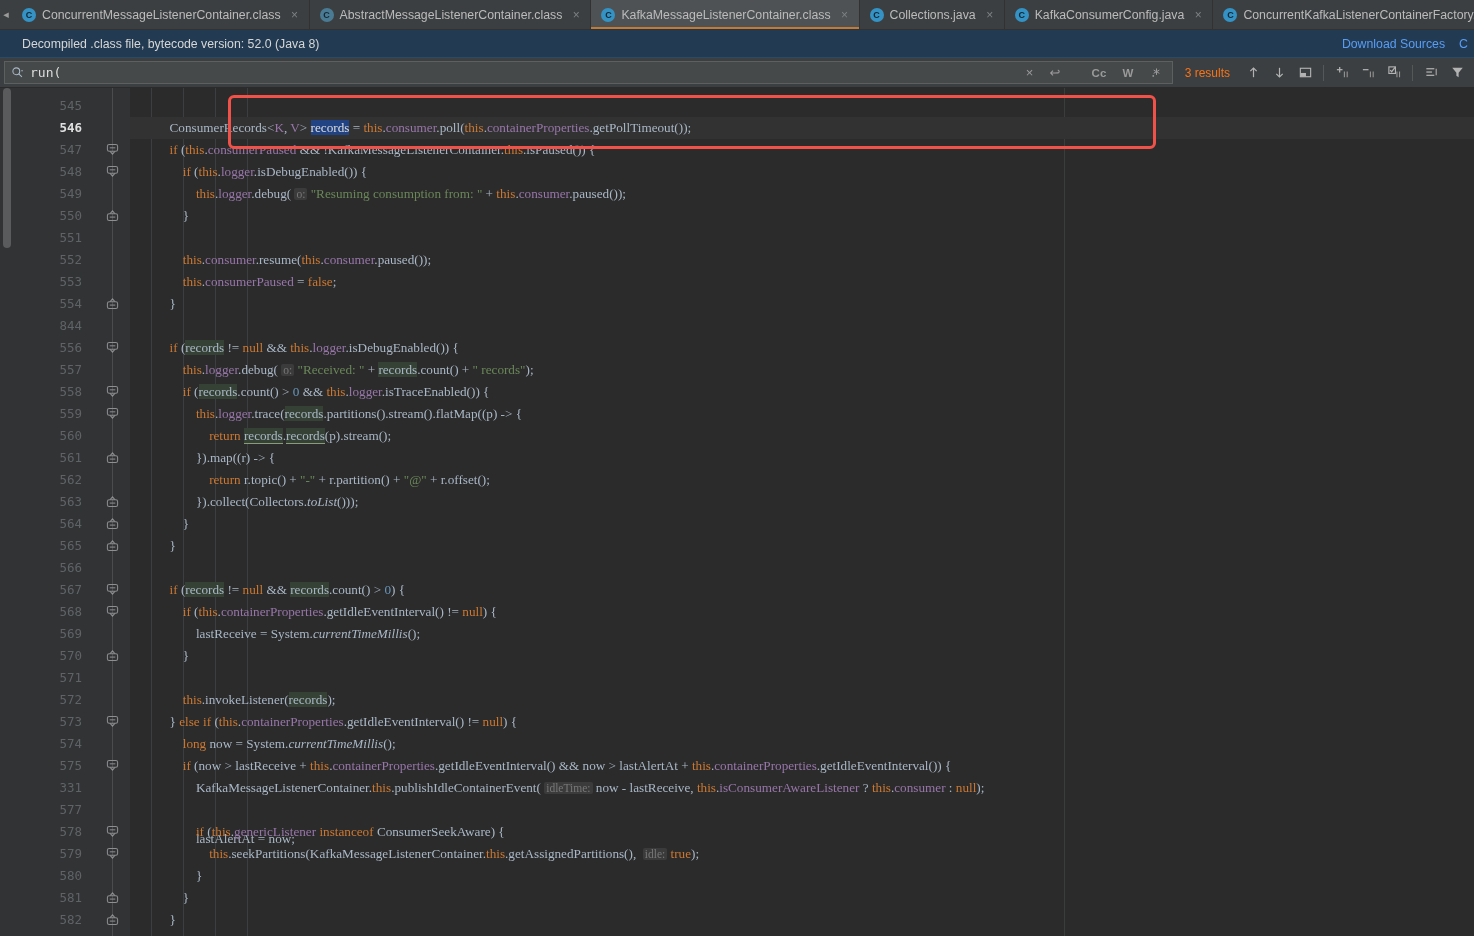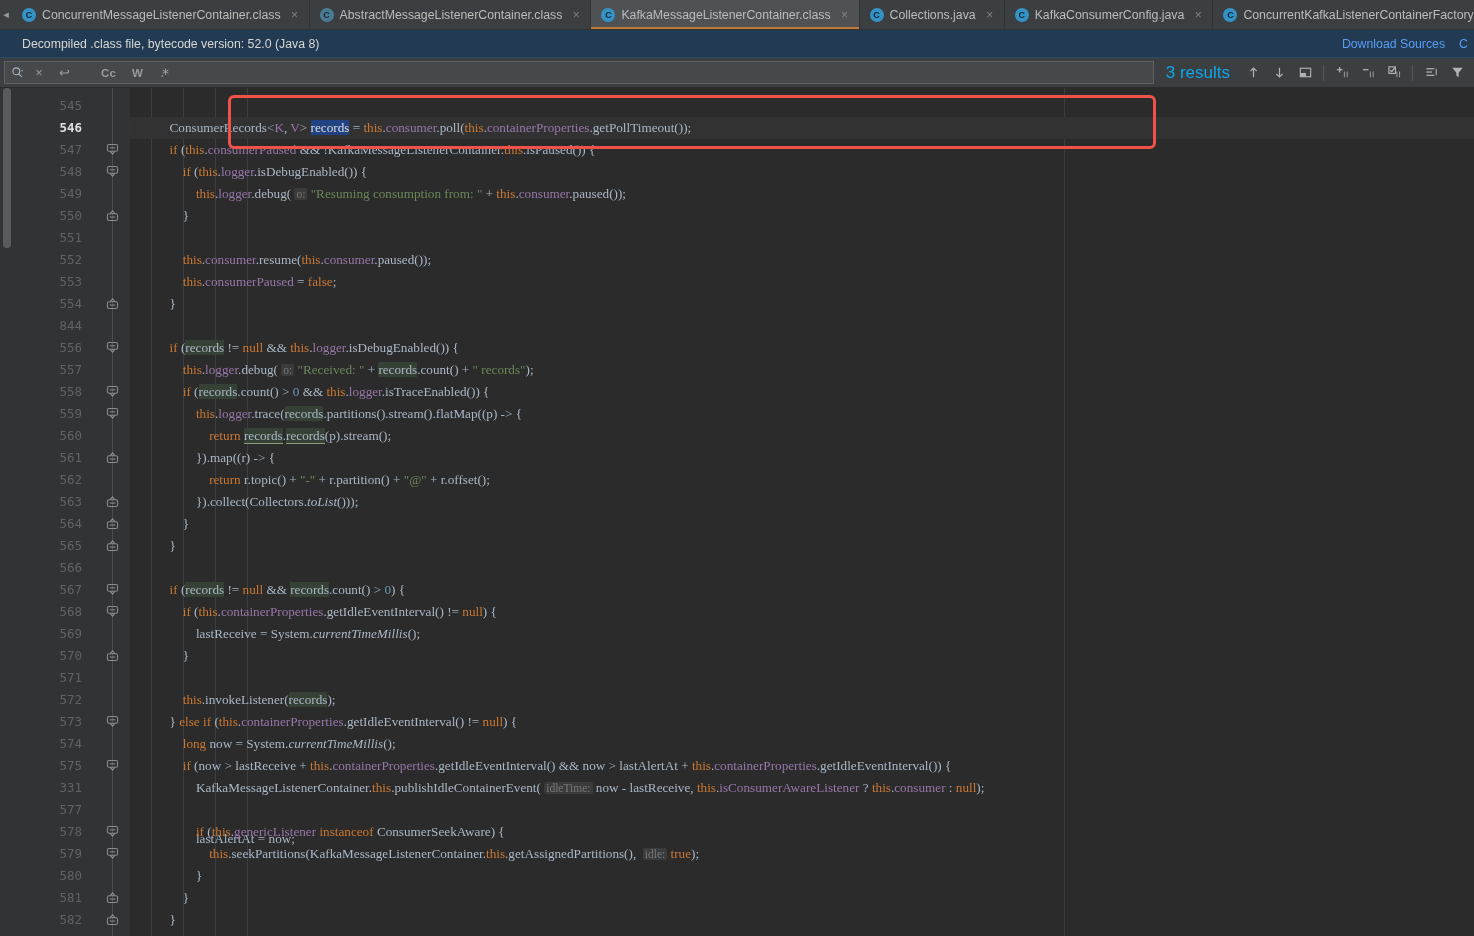--- a/index.html
+++ b/index.html
@@ -110,21 +110,21 @@
     display: flex; align-items: center; justify-content: center;
     min-width: 18px;
   }
   .sf-btn.toggle { font-size: 11.5px; font-weight: 600; letter-spacing: .2px; }
   .sf-sep { width: 1px; background: #5b5e5f; margin: 3px 4px; }
   .search-right {
     display: flex; align-items: center; gap: 0;
     padding-left: 10px;
     flex: 0 0 auto;
   }
-  .results-count { font-size: 17px; color: #0ea5e9; padding: 0 10px 0 2px; white-space: nowrap; }
+  .results-count { font-size: 12px; color: #f97316; padding: 0 10px 0 2px; white-space: nowrap; }
   .tb-icon {
     width: 26px; height: 24px;
     display: flex; align-items: center; justify-content: center;
     color: #a6a6a6;
   }
   .vsep { width: 1px; height: 16px; background: #555859; margin: 0 5px; }
 
   
   .editor {
     position: relative;
@@ -264,20 +264,21 @@
 
 <div class="searchbar">
   <div class="search-field">
     <span class="sicon">
       <svg width="13" height="13" viewBox="0 0 16 16">
         <circle cx="6.5" cy="6.5" r="4.2" fill="none" stroke="#a9b7c6" stroke-width="1.3"></circle>
         <line x1="9.6" y1="9.6" x2="13.4" y2="13.4" stroke="#a9b7c6" stroke-width="1.3"></line>
         <path d="M12.3 5.2 l2.6 0 l-1.3 2z" fill="#a9b7c6"></path>
       </svg>
     </span>
+    <span class="search-text" title="Find in File">run(</span>
     <span class="sf-btn">×</span>
     <span class="sf-btn">↩</span>
     <span class="sf-sep"></span>
     <span class="sf-btn toggle">Cc</span>
     <span class="sf-btn toggle">W</span>
     <span class="sf-btn toggle">
       <svg width="13" height="13" viewBox="0 0 16 16">
         <line x1="8" y1="3" x2="8" y2="11" stroke="#9a9a9a" stroke-width="1.2"></line>
         <line x1="4.5" y1="5" x2="11.5" y2="9" stroke="#9a9a9a" stroke-width="1.2"></line>
         <line x1="11.5" y1="5" x2="4.5" y2="9" stroke="#9a9a9a" stroke-width="1.2"></line>

